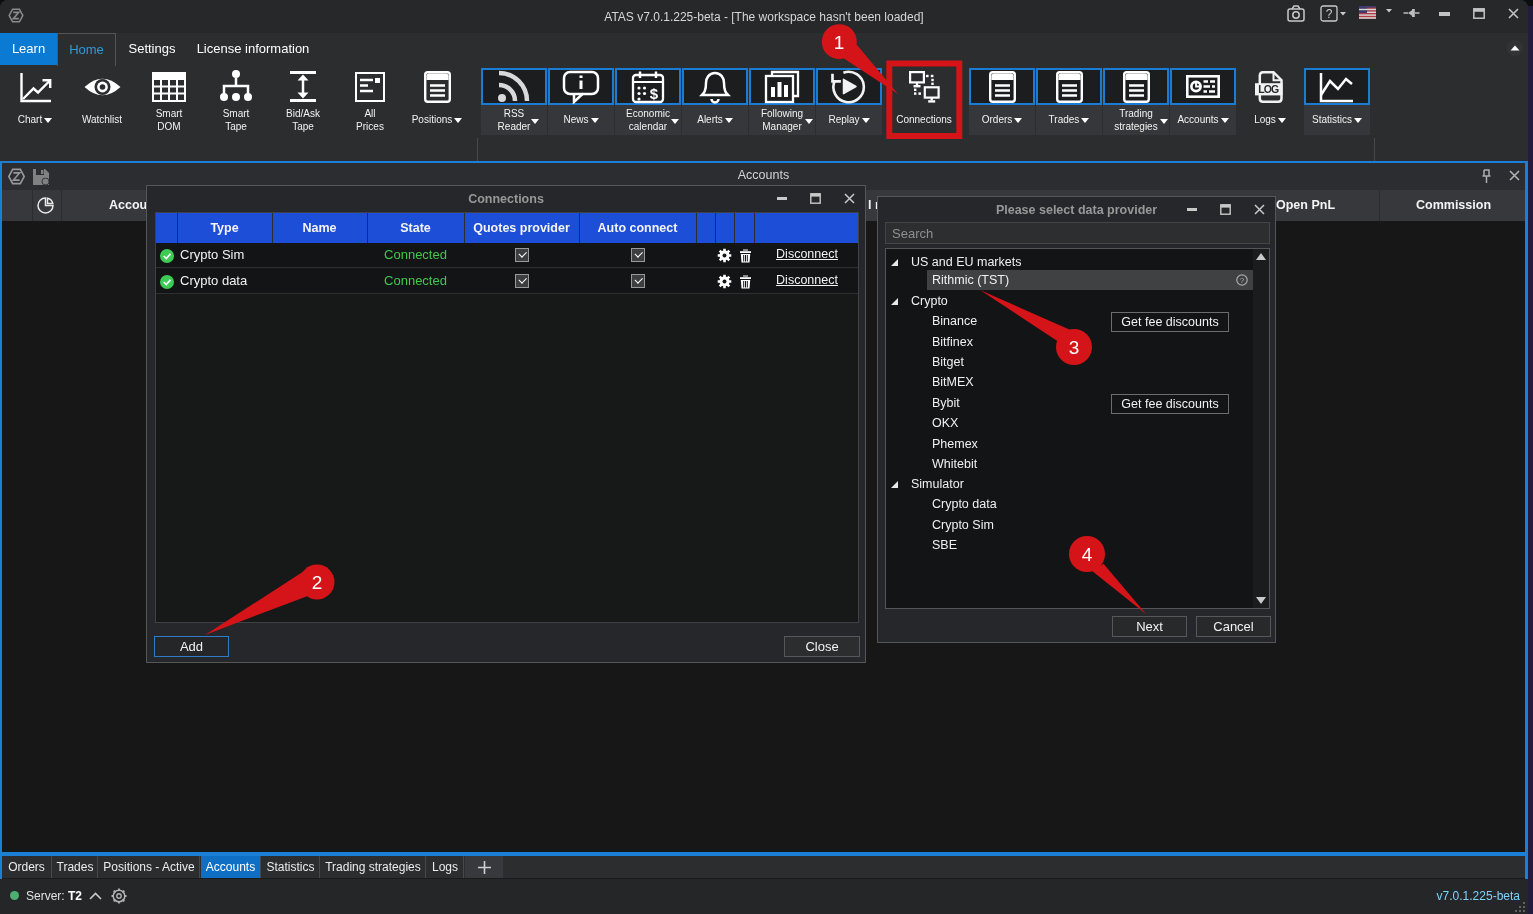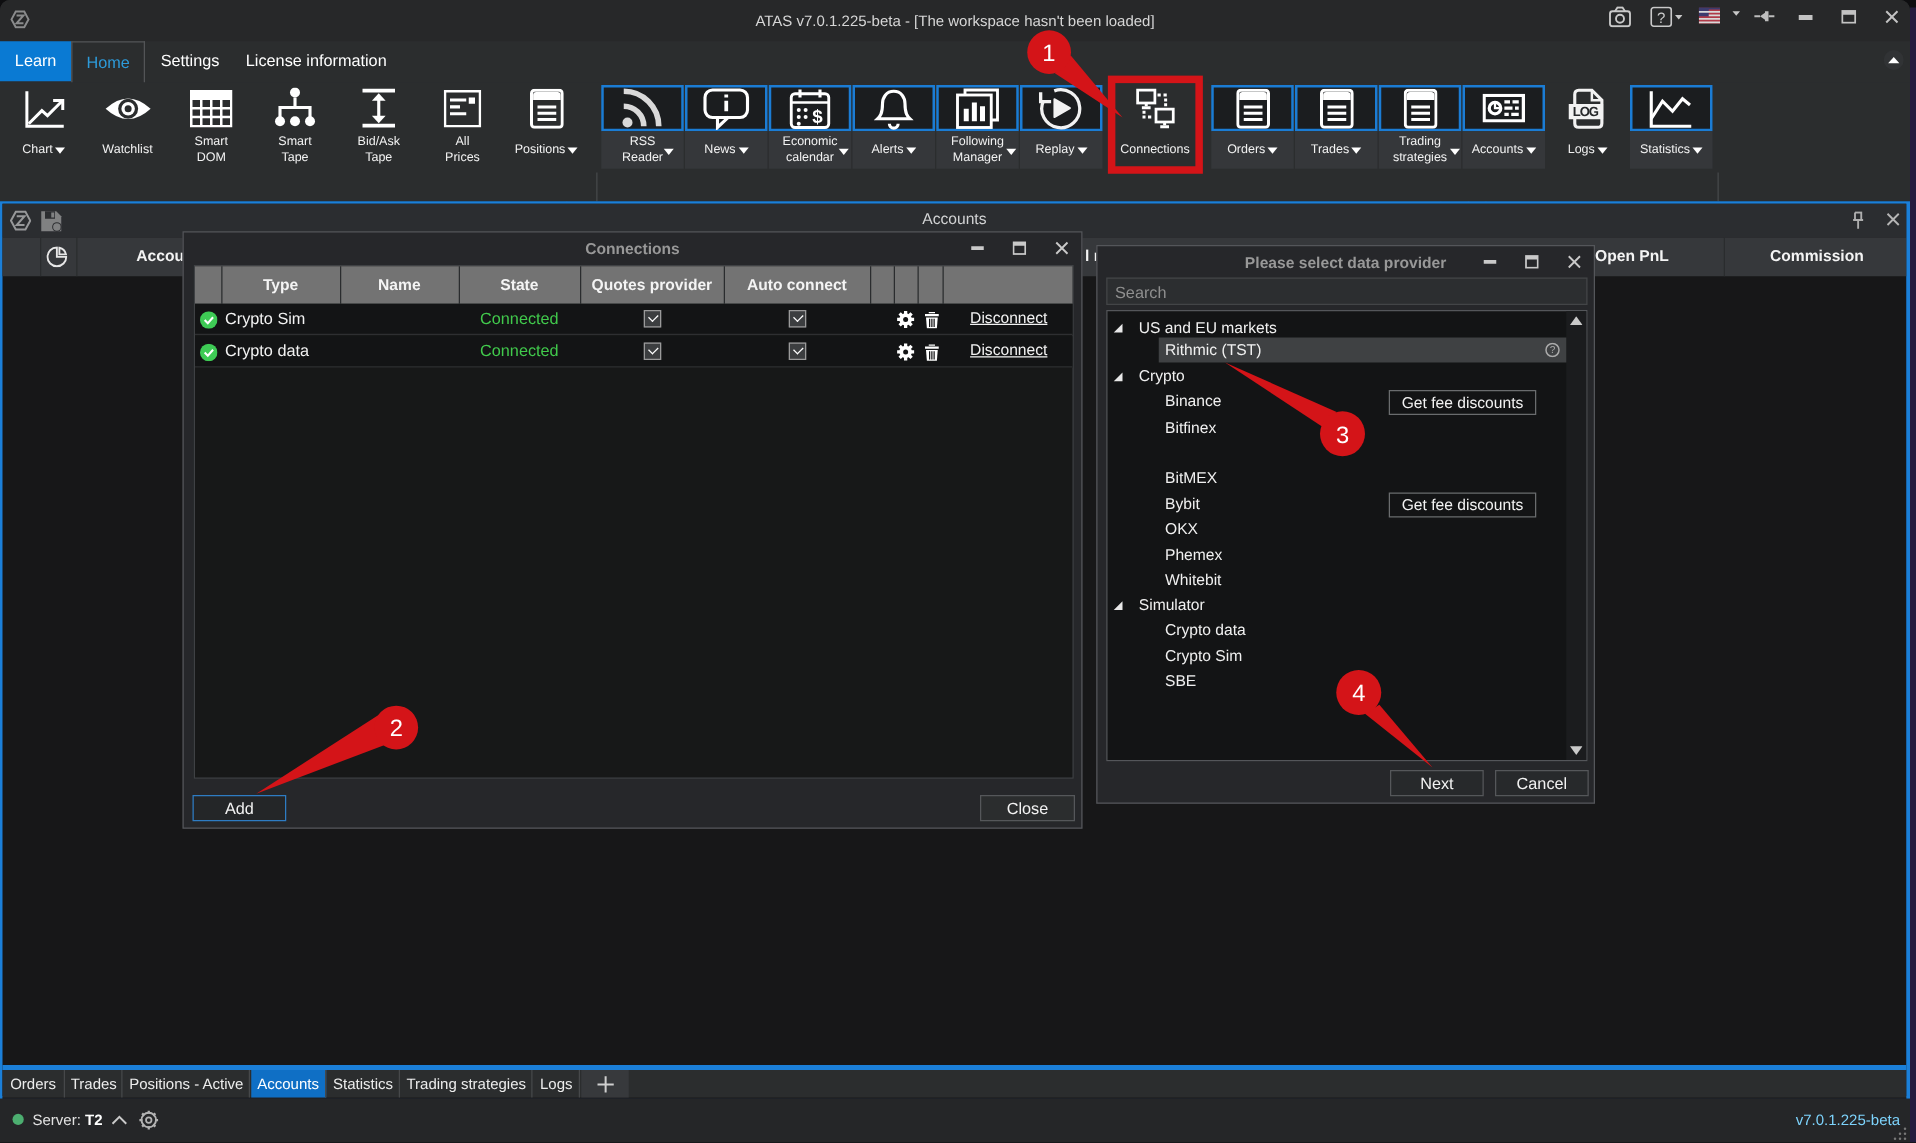--- a/index.html
+++ b/index.html
@@ -426,21 +426,21 @@
   <rect class="abs" style="left:630px;top:11px;width:10px;height:3px;background:#c9c9c9;"></rect>
   <svg class="abs" style="left:663px;top:7px" width="11" height="11" viewBox="0 0 11 11">
     <rect x="0.8" y="0.8" width="9.4" height="9.4" fill="none" stroke="#c9c9c9" stroke-width="1.4"></rect>
     <rect x="0.8" y="0.8" width="9.4" height="2.8" fill="#c9c9c9"></rect>
   </svg>
   <svg class="abs" style="left:697px;top:7px" width="11" height="11" viewBox="0 0 11 11">
     <path d="M1 1 L10 10 M10 1 L1 10" stroke="#c9c9c9" stroke-width="1.5"></path>
   </svg>
 
   <div class="abs" style="left:8px;top:26px;width:704px;height:411px;border:1px solid #3f4144;background:#171818;">
-    <div class="abs" style="left:0;top:0;width:702px;height:30px;background:#737373;">
+    <div class="abs" style="left:0;top:0;width:702px;height:30px;background:#1d4ed8;">
       <div class="colsep" style="left:21px;height:30px;"></div>
       <div class="hdrtxt" style="left:21px;width:95px;text-align:center;">Type</div>
       <div class="colsep" style="left:116px;height:30px;"></div>
       <div class="hdrtxt" style="left:116px;width:95px;text-align:center;">Name</div>
       <div class="colsep" style="left:211px;height:30px;"></div>
       <div class="hdrtxt" style="left:211px;width:97px;text-align:center;">State</div>
       <div class="colsep" style="left:308px;height:30px;"></div>
       <div class="hdrtxt" style="left:308px;width:115px;text-align:center;">Quotes provider</div>
       <div class="colsep" style="left:423px;height:30px;"></div>
       <div class="hdrtxt" style="left:423px;width:117px;text-align:center;">Auto connect</div>
@@ -528,20 +528,23 @@
     <div class="trow" style="top:42px;">
         <span class="texp"></span>
         <span style="position:absolute;left:25px;">Crypto</span>
       </div>
     <div class="trow" style="top:62px;">
         <span style="position:absolute;left:46px;">Binance</span>
       </div>
     <div class="gfd" style="top:63px;">Get fee discounts</div>
     <div class="trow" style="top:83px;">
         <span style="position:absolute;left:46px;">Bitfinex</span>
+      </div>
+    <div class="trow" style="top:103px;">
+        <span style="position:absolute;left:46px;">Bitget</span>
       </div>
     <div class="trow" style="top:123px;">
         <span style="position:absolute;left:46px;">BitMEX</span>
       </div>
     <div class="trow" style="top:144px;">
         <span style="position:absolute;left:46px;">Bybit</span>
       </div>
     <div class="gfd" style="top:145px;">Get fee discounts</div>
     <div class="trow" style="top:164px;">
         <span style="position:absolute;left:46px;">OKX</span>

